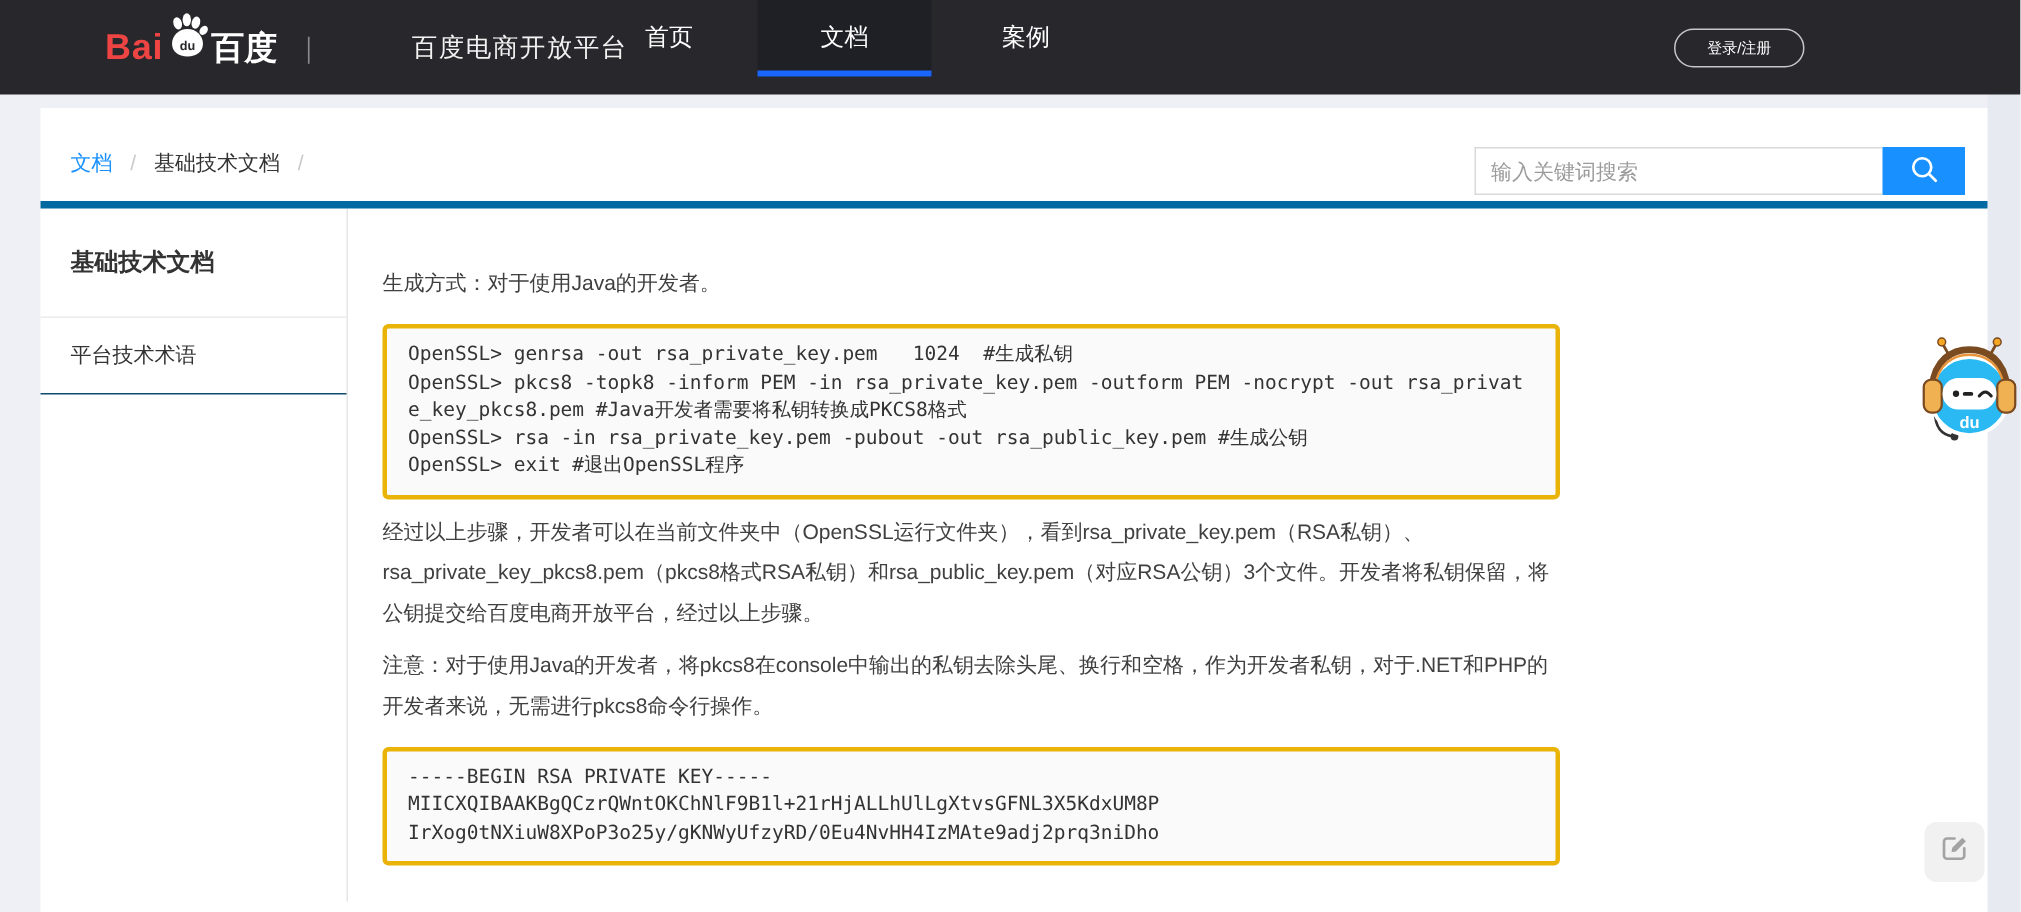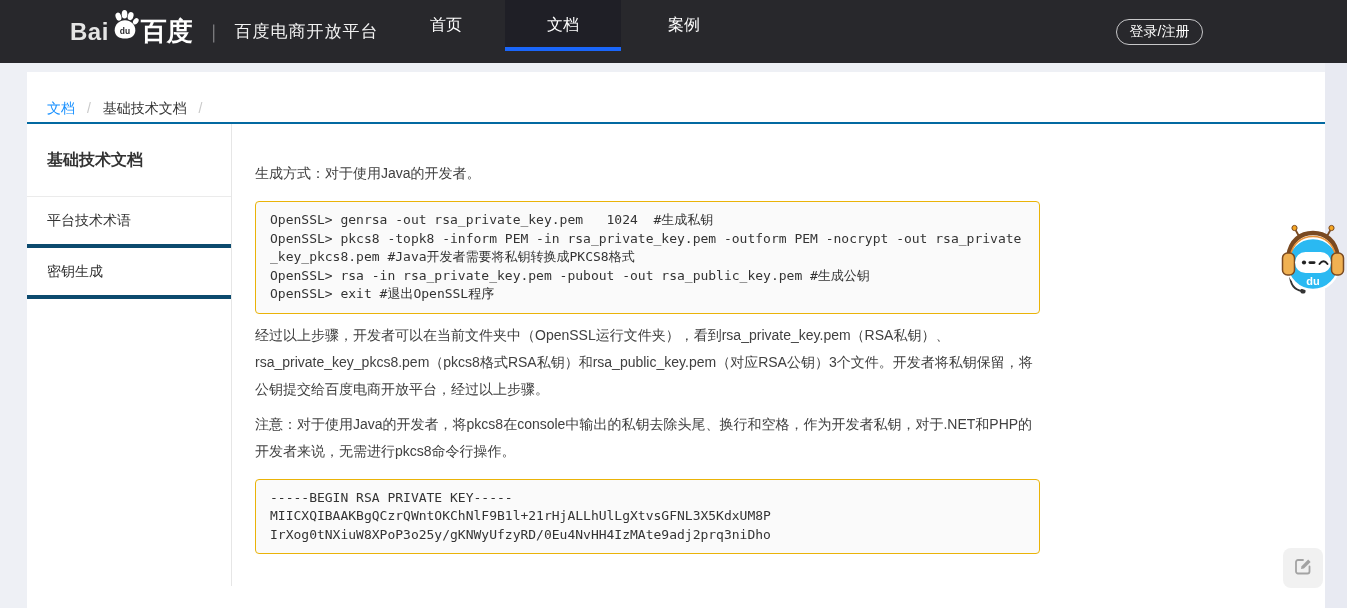--- a/index.html
+++ b/index.html
@@ -5,73 +5,73 @@
   * { margin:0; padding:0; box-sizing:border-box; }
   html,body { width:1347px; height:608px; overflow:hidden;
     font-family:"Liberation Sans","DejaVu Sans",sans-serif;
     background:#eef0f5; position:relative; }
 
   
   .navbar { position:absolute; left:0; top:0; width:1347px; height:63px;
     background:#28282c; z-index:30; }
   .logo-wrap { position:absolute; left:70px; top:0; height:63px;
     display:flex; align-items:center; }
-  .logo-bai { color:#e5e5e5; font-size:24px; font-weight:bold; letter-spacing:0.5px; }
+  .logo-bai { color:#ef4444; font-size:24px; font-weight:bold; letter-spacing:0.5px; }
   .paw { margin:0 1px 10px 1px; }
-  .logo-cn { color:#fff; font-size:26px; font-weight:bold; }
+  .logo-cn { color:#fff; font-size:22px; font-weight:bold; }
   .logo-divider { color:#8a8a8e; font-size:18px; margin:0 12px; font-weight:normal; }
-  .product-name { color:#f2f2f2; font-size:17px; letter-spacing:1px; }
+  .product-name { color:#f2f2f2; font-size:17px; letter-spacing:1px;margin-left:48px; }
 
   .nav-items { position:absolute; left:401px; top:0; height:63px; display:flex; }
   .nav-item { height:51px; display:flex; align-items:center; justify-content:center;
     color:#fff; font-size:16px; cursor:pointer; }
   .nav-item.n0 { width:90px; }
   .nav-item.n1 { width:116px; margin-left:14px; background:#1f1f26;
     border-bottom:4px solid #1a66fa; padding-top:4px; }
   .nav-item.n2 { width:110px; margin-left:7px; }
   .nav-item.n3 { width:90px; margin-left:18px; }
 
   .login-btn { position:absolute; right:144px; top:19px; width:87px; height:26px;
-    border:1px solid #c7c7c9; border-radius:13px; color:#fff; font-size:14px;
+    border:1px solid #c7c7c9; border-radius:13px; color:#fff; font-size:10px;
     display:flex; align-items:center; justify-content:center; cursor:pointer;
     background:transparent; }
 
   
   .scroll-strip { position:absolute; right:0; top:63px; width:22px; height:545px;
     background:#e8eaf2; z-index:5; }
 
   
   .card { position:absolute; left:27px; top:72px; width:1298px; height:536px;
     background:#fff; z-index:10; }
 
-  .crumb-row { position:relative; height:52px; border-bottom:2px solid #0369a1; }
+  .crumb-row { position:relative; height:67px; border-bottom:5px solid #0369a1; }
   .breadcrumb { position:absolute; left:20px; top:28px; font-size:14px; color:#333; }
   .breadcrumb .lnk { color:#1890ff; cursor:pointer; }
   .breadcrumb .sep { color:#c9c9c9; margin:0 8px; }
 
   .search-box { position:absolute; right:15px; top:26px; display:flex; height:32px; }
   .search-input { width:272px; height:32px; border:1px solid #d9d9d9; border-right:none;
     padding:0 10px; font-size:14px; color:#333; outline:none;
     font-family:"Liberation Sans",sans-serif; }
   .search-input::placeholder { color:#9b9b9b; }
   .search-btn { width:55px; height:32px; background:#1890ff; border:none; cursor:pointer;
     display:flex; align-items:center; justify-content:center; }
 
   
   .main-row { display:flex; height:462px; }
   .sidebar { width:205px; border-right:1px solid #e6e6e6; }
   .side-title { height:73px; display:flex; align-items:center; padding-left:20px;
     font-size:16px; font-weight:bold; color:#333; border-bottom:1px solid #ebebeb; }
   .side-item { height:51px; display:flex; align-items:center; padding-left:20px;
-    font-size:14px; color:#333; border-bottom:4px solid #0c4a6e; cursor:pointer; }
+    font-size:14px; color:#333; border-bottom:1px solid #0c4a6e; cursor:pointer; }
 
   .doc { width:785px; margin-left:23px; padding-top:28px; }
   .doc h1 { font-size:20px; color:#333; line-height:28px; margin-bottom:14px; }
   .doc p  { font-size:14px; color:#404040; line-height:27px; margin-top:8px; }
-  .codeblock { margin-top:14px; background:#fafafa; border:1px solid #eab308;
+  .codeblock { margin-top:14px; background:#fafafa; border:3px solid #eab308;
     border-radius:4px; padding:9px 14px;
     font-family:"DejaVu Sans Mono","Liberation Mono",monospace;
     font-size:13px; line-height:18.5px; color:#333;
     white-space:pre-wrap; word-break:break-all; }
 
   
   .mascot { position:absolute; left:1281px; top:222px; width:64px; height:78px; z-index:40; }
 
   
   .edit-fab { position:absolute; left:1283px; top:548px; width:40px; height:40px;
@@ -113,28 +113,38 @@
 <div class="card">
 
   <div class="crumb-row">
     <div class="breadcrumb">
       <span class="lnk">文档</span>
       <span class="sep">/</span>
       <span>基础技术文档</span>
       <span class="sep">/</span>
     </div>
 
+    <div class="search-box">
+      <input class="search-input" placeholder="输入关键词搜索" style="">
+      <button class="search-btn">
+        <span>
+          <svg width="22" height="22" viewBox="0 0 22 22">
+            <circle cx="9.5" cy="9.5" r="6" fill="none" stroke="#fff" stroke-width="1.8"></circle>
+            <line x1="14" y1="14" x2="18.5" y2="18.5" stroke="#fff" stroke-width="1.8" stroke-linecap="round"></line>
+          </svg>
+        </span>
+      </button>
+    </div>
   </div>
 
   <div class="main-row">
 
     <div class="sidebar">
       <div class="side-title">基础技术文档</div>
       <div class="side-item">平台技术术语</div>
-      <div class="side-item">密钥生成</div>
     </div>
 
     <div class="doc">
       <p>生成方式：对于使用Java的开发者。</p>
       <div class="codeblock">OpenSSL&gt; genrsa -out rsa_private_key.pem   1024  #生成私钥
 OpenSSL&gt; pkcs8 -topk8 -inform PEM -in rsa_private_key.pem -outform PEM -nocrypt -out rsa_private_key_pkcs8.pem #Java开发者需要将私钥转换成PKCS8格式
 OpenSSL&gt; rsa -in rsa_private_key.pem -pubout -out rsa_public_key.pem #生成公钥
 OpenSSL&gt; exit #退出OpenSSL程序</div>
       <p>经过以上步骤，开发者可以在当前文件夹中（OpenSSL运行文件夹），看到rsa_private_key.pem（RSA私钥）、rsa_private_key_pkcs8.pem（pkcs8格式RSA私钥）和rsa_public_key.pem（对应RSA公钥）3个文件。开发者将私钥保留，将公钥提交给百度电商开放平台，经过以上步骤。</p>
       <p>注意：对于使用Java的开发者，将pkcs8在console中输出的私钥去除头尾、换行和空格，作为开发者私钥，对于.NET和PHP的开发者来说，无需进行pkcs8命令行操作。</p>

